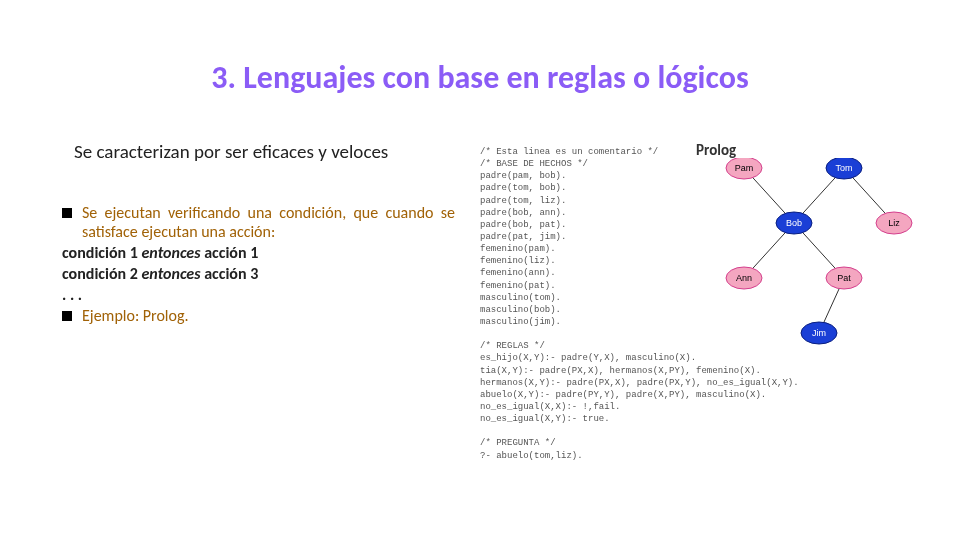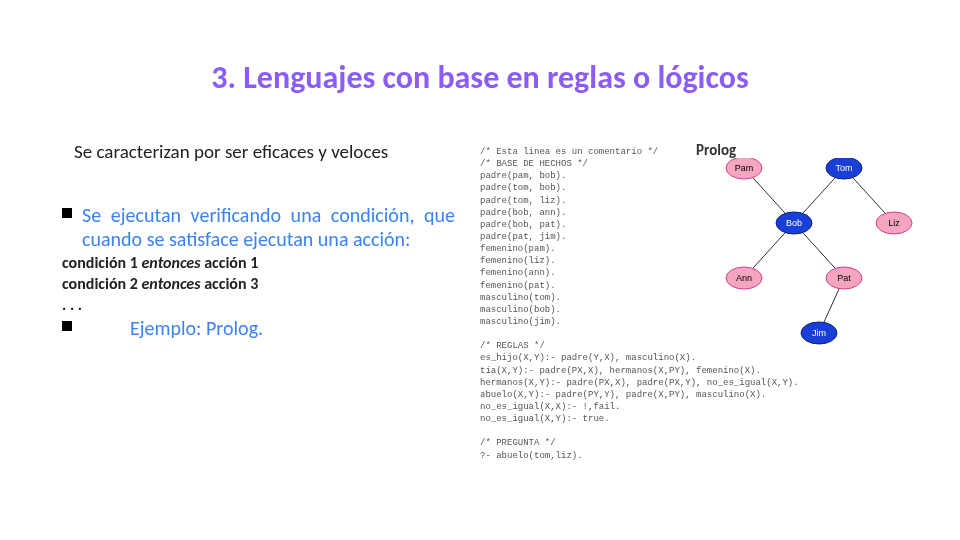--- a/index.html
+++ b/index.html
@@ -29,22 +29,22 @@
   }
   .intro {
     font-size: 19px;
     color: #222;
     margin-bottom: 40px;
     padding-left: 14px;
   }
   .bullet-item {
     display: flex;
     align-items: flex-start;
-    font-size: 20px;
-    color: #3b82f6;
+    font-size: 16px;
+    color: #a16207;
     margin-bottom: 2px;
   }
   .sq {
     width: 10px;
     height: 10px;
     background: #000;
     flex-shrink: 0;
     margin-top: 5px;
     margin-right: 10px;
     margin-left: 2px;
@@ -104,21 +104,21 @@
   </div>
 
   <div class="plain-line">
     <span>condición 1 </span><span class="em">entonces</span><span> acción 1</span>
   </div>
   <div class="plain-line">
     <span>condición 2 </span><span class="em">entonces</span><span> acción 3</span>
   </div>
   <div class="plain-line">. . .</div>
 
-  <div class="bullet-item" style="margin-top:0;gap:48px;">
+  <div class="bullet-item" style="margin-top:0;">
     <div class="sq"></div>
     <div class="bullet-text">Ejemplo: Prolog.</div>
   </div>
 </div>
 
 <div class="right-col">
   <div class="prolog-label">Prolog</div>
   <div class="code-block">/* Esta linea es un comentario */
 /* BASE DE HECHOS */
 padre(pam, bob).

